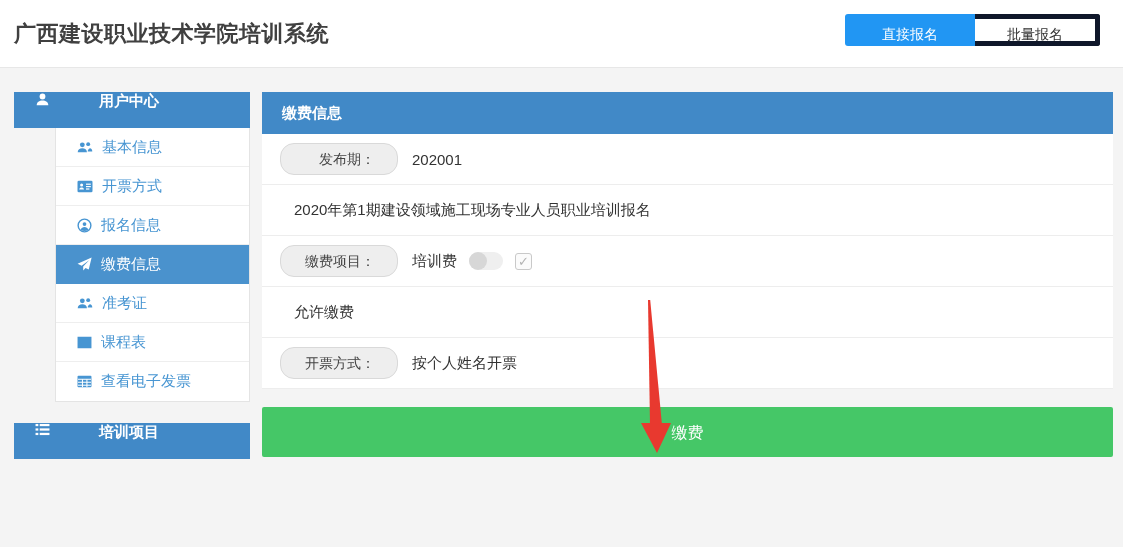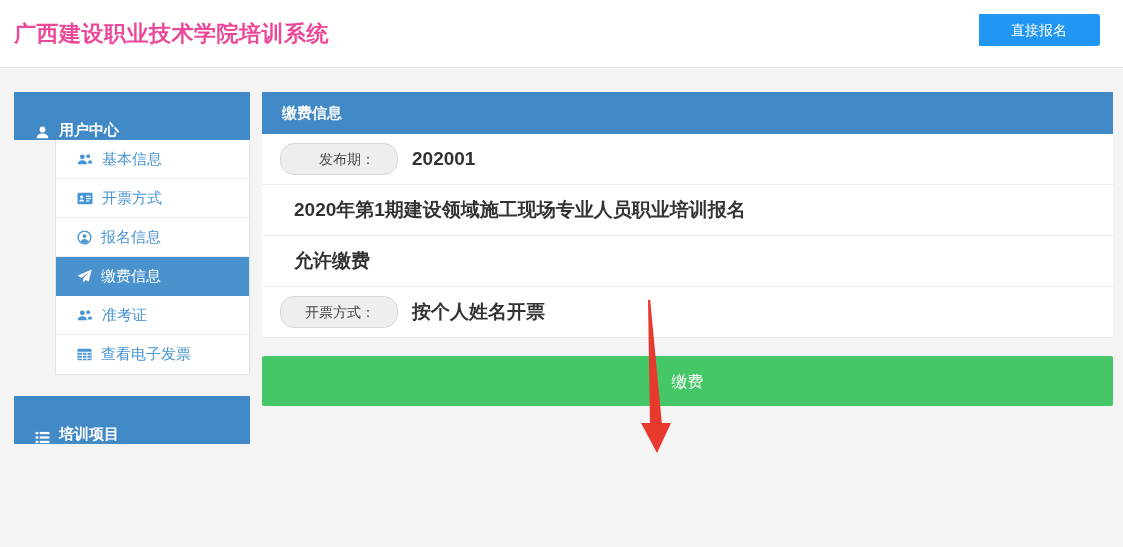--- a/index.html
+++ b/index.html
@@ -11,40 +11,40 @@
     color:#333;
     overflow:hidden;
   }
   
   .topbar {
     position:absolute; left:0; top:0; width:1123px; height:68px;
     background:#ffffff; border-bottom:1px solid #e7e7e7;
   }
   .site-title {
     position:absolute; left:14px; top:19px;
-    font-size:22px; font-weight:bold; color:#ec4899; letter-spacing:0.5px;
+    font-size:22px; font-weight:bold; color:#404040; letter-spacing:0.5px;
   }
   .top-btn-group { position:absolute; right:23px; top:14px; display:flex; }
   .top-btn {
     height:32px; min-width:99px; padding:0 32px;
     font-size:14px; line-height:30px; text-align:center;
-    border:1px solid #0f172a; background:#fff; color:#333; cursor:pointer;
+    border:5px solid #0f172a; background:#fff; color:#333; cursor:pointer;
   }
   .top-btn.primary {
     background:#2196f3; border-color:#2196f3; color:#fff;
   }
   .top-btn:first-child { border-radius:3px 0 0 3px; }
   .top-btn:last-child  { border-radius:0 3px 3px 0; border-left:none; }
 
   
   .sidebar { position:absolute; left:14px; top:92px; width:236px; }
   .side-header {
-    height:48px; background:#4189c7; color:#fff;
+    height:36px; background:#4189c7; color:#fff;
     font-size:15px; font-weight:bold;
-    display:flex; align-items:flex-end; padding-left:21px;
+    display:flex; align-items:flex-start; padding-left:21px;gap:40px;
   }
   .side-header .ic { margin-right:9px; display:inline-flex; }
   .side-list { background:#22c55e; border:1px solid #e4e4e4; border-top:none;margin-left:41px; }
   .side-item {
     height:39px; display:flex; align-items:center; padding-left:21px;
     color:#4795d2; font-size:15px; border-bottom:1px solid #eeeeee;
     cursor:pointer; background:#fff;
   }
   .side-item:last-child { border-bottom:none; }
   .side-item .ic { margin-right:9px; display:inline-flex; color:#4795d2; }
@@ -64,21 +64,21 @@
   .form-row {
     height:51px; display:flex; align-items:center; padding-left:18px;
     border-bottom:1px solid #ededed; background:#fff;
   }
   .field-label {
     width:118px; height:32px; line-height:30px;
     background:#eeeeee; border:1px solid #d9d9d9; border-radius:14px;
     text-align:right; padding-right:22px; font-size:14px; color:#444;
     flex:0 0 118px;
   }
-  .field-value { margin-left:14px; font-size:19px; color:#333;font-weight:bold; }
+  .field-value { margin-left:14px; font-size:15px; color:#333; }
   
   .toggle {
     width:34px; height:18px; border-radius:9px; background:#efefef;
     margin-left:12px; position:relative; cursor:pointer; flex:0 0 34px;
   }
   .toggle .knob {
     position:absolute; left:0; top:0; width:18px; height:18px;
     border-radius:50%; background:#d7d7d7;
   }
   .checkbox {
@@ -97,20 +97,21 @@
   
   .arrow-overlay { position:absolute; left:635px; top:295px; pointer-events:none; z-index:5; }
 </style>
 </head>
 <body>
 
 <div class="topbar">
   <div class="site-title">广西建设职业技术学院培训系统</div>
   <div class="top-btn-group">
     <button class="top-btn primary">直接报名</button>
+    <button class="top-btn">批量报名</button>
   </div>
 </div>
 
 <div class="sidebar">
   <div class="side-header">
     <span class="ic">
       <svg width="15" height="15" viewBox="0 0 16 16" fill="currentColor">
           <circle cx="8" cy="4.8" r="3.1"></circle>
           <path d="M1.8 14.2c0-3.4 2.8-5.1 6.2-5.1s6.2 1.7 6.2 5.1z"></path>
         </svg>
@@ -164,20 +165,29 @@
     <div class="side-item">
       <span class="ic">
         <svg width="16" height="14" viewBox="0 0 18 14" fill="currentColor">
             <circle cx="6" cy="4.6" r="2.7"></circle>
             <circle cx="12.6" cy="3.8" r="2.2"></circle>
             <path d="M0.8 12.8c0-2.9 2.3-4.4 5.2-4.4s5.2 1.5 5.2 4.4z"></path>
             <path d="M12 12.2c.2-2.2 1.4-3.5 3-3.8 1.5.5 2.2 1.8 2.2 3.8z"></path>
           </svg>
       </span>
       <span>准考证</span>
+    </div>
+    <div class="side-item">
+      <span class="ic">
+        <svg width="15" height="13" viewBox="0 0 16 14" fill="currentColor">
+            <path d="M0.5 0.8h15v12.4h-15zM2 4.6h12v0.01zM0.5 4h15v1.2h-15zM0.5 7.4h15v1.2h-15zM0.5 10.8h15v1.2h-15z" fill="currentColor"></path>
+            <rect x="5.1" y="4" width="1.2" height="9.2" fill="#fff" opacity="0"></rect>
+          </svg>
+      </span>
+      <span>课程表</span>
     </div>
     <div class="side-item">
       <span class="ic">
         <svg width="15" height="13" viewBox="0 0 16 14">
             <rect x="0.5" y="0.8" width="15" height="12.4" rx="1" fill="currentColor"></rect>
             <g stroke="#fff" stroke-width="1.1">
               <line x1="1" y1="4.6" x2="15" y2="4.6"></line>
               <line x1="1" y1="7.8" x2="15" y2="7.8"></line>
               <line x1="1" y1="11" x2="15" y2="11"></line>
               <line x1="5.8" y1="4.6" x2="5.8" y2="13"></line>
@@ -209,20 +219,28 @@
 
   <div class="panel-body">
     <div class="form-row">
       <div class="field-label">发布期：</div>
       <div class="field-value">202001</div>
     </div>
     <div class="form-row">
       <div class="field-value">2020年第1期建设领域施工现场专业人员职业培训报名</div>
     </div>
     <div class="form-row">
+      <div class="field-label">缴费项目：</div>
+      <div class="field-value">培训费</div>
+      <div class="toggle">
+          <div class="knob"></div>
+        </div>
+      <div class="checkbox">✓</div>
+    </div>
+    <div class="form-row">
       <div class="field-value">允许缴费</div>
     </div>
     <div class="form-row">
       <div class="field-label">开票方式：</div>
       <div class="field-value">按个人姓名开票</div>
     </div>
   </div>
 
   <button class="pay-button">缴费</button>
 </div>

